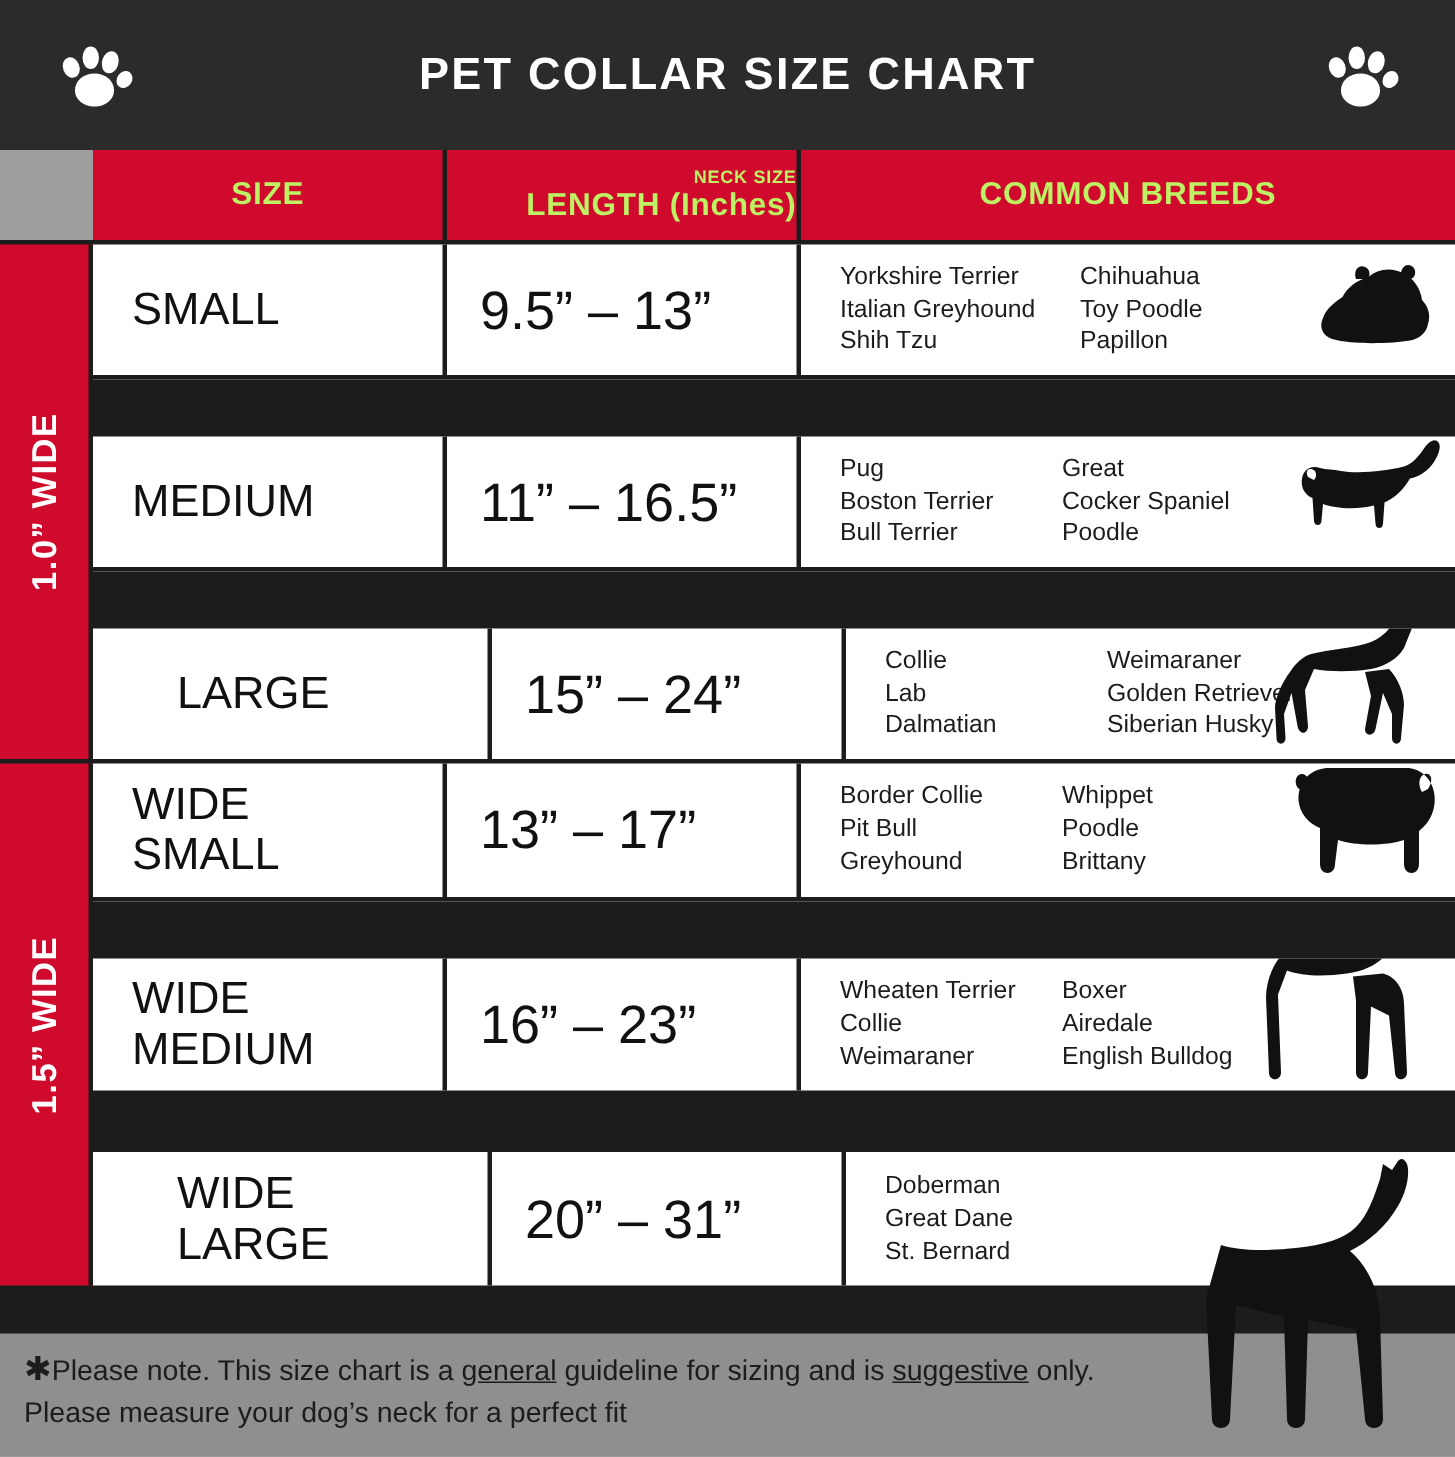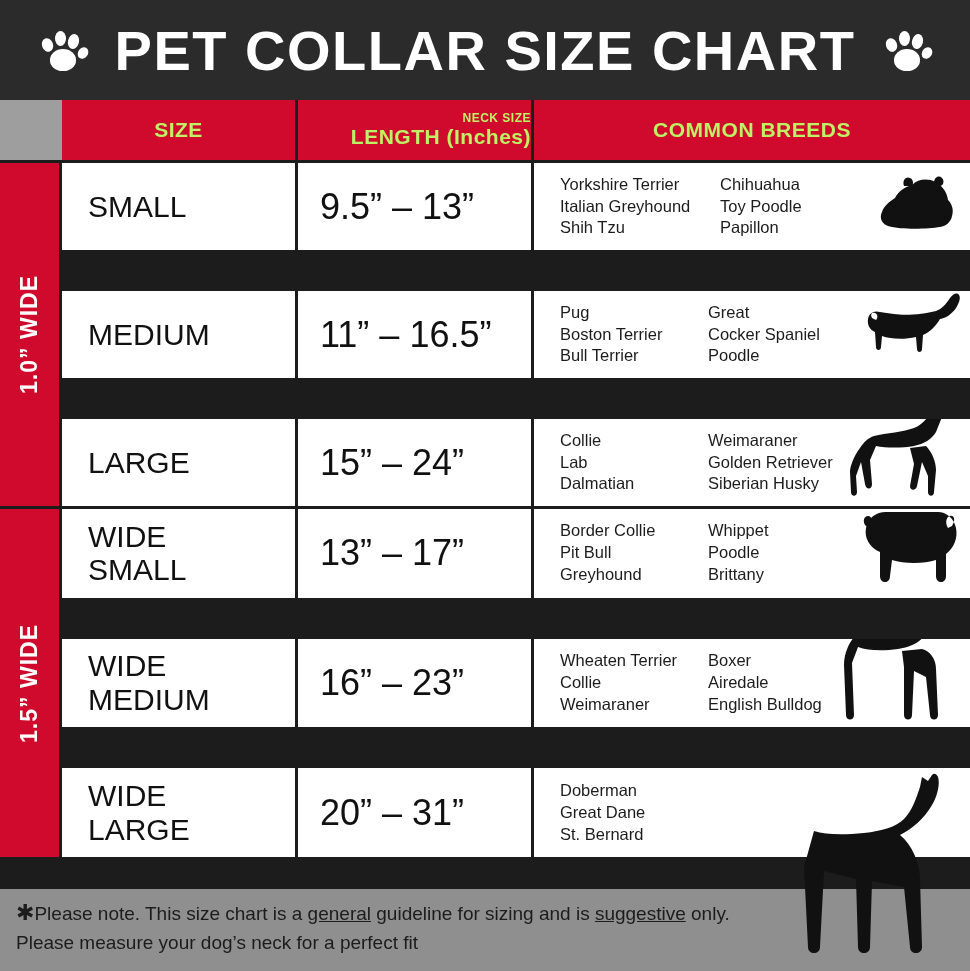--- a/index.html
+++ b/index.html
@@ -31,21 +31,21 @@
     align-items: center;
     justify-content: space-between;
     padding: 0 34px;
     box-sizing: border-box;
     flex: none;
   }
   .title {
     flex: 1;
     text-align: center;
     color: #ffffff;
-    font-size: 56px;
+    font-size: 30px;
     font-weight: bold;
     letter-spacing: 1.5px;
   }
   .paw {
     width: 58px;
     height: 58px;
     position: relative;
     flex: none;
   }
   .paw i {
@@ -140,21 +140,21 @@
 
   .rows { flex: 1; display: flex; flex-direction: column; gap: 38px; }
   .row {
     flex: 1;
     display: flex;
     background: #ffffff;
     border-bottom: 3px solid #1c1c1c;
     box-sizing: border-box;
     position: relative;
   }
-  .row:last-child { border-bottom: none; }
+  .row:last-child { border-bottom: none; padding-left: 30px; }
 
   .cell {
     box-sizing: border-box;
     display: flex;
     align-items: center;
     border-right: 3px solid #1c1c1c;
   }
   .cell.size {
     width: 236px;
     flex: none;

